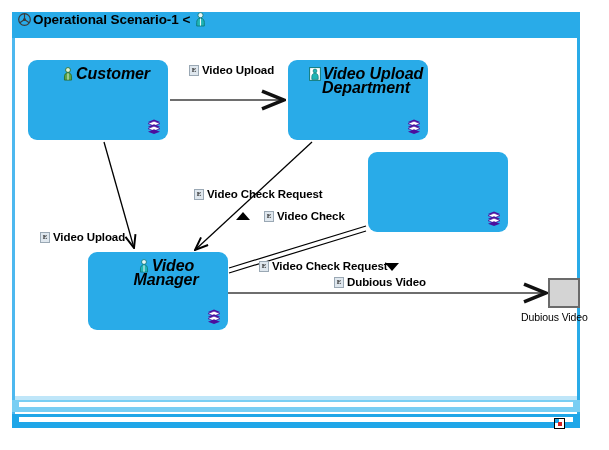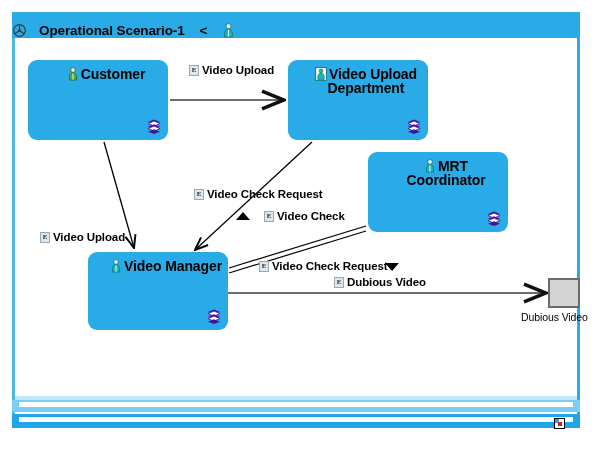--- a/index.html
+++ b/index.html
@@ -17,39 +17,40 @@
     background:#ffffff;box-sizing:border-box;
     border-left:3px solid #4db8ef;border-right:3px solid #29abe8;
     border-top:0;border-bottom:0;
   }
   .frame-band{position:absolute;background:#29abe8;}
 
   
   .title-tab{
     position:absolute;left:12px;top:12px;width:418px;height:26px;
     background:#29abe8;color:#000;
-    display:flex;align-items:flex-end;gap:12px;
-    box-sizing:border-box;
+    display:flex;align-items:flex-start;gap:1px;
+    padding-left:5px;box-sizing:border-box;
     font-size:13.5px;font-weight:bold;letter-spacing:-0.1px;white-space:nowrap;
   }
   .title-tab .t-text{font-weight:bold;}
 
   
   .ico{display:inline-block;vertical-align:middle;line-height:0;flex:0 0 auto;}
 
   
   .node{
     position:absolute;background:#29abe8;border-radius:9px;
     box-sizing:border-box;
   }
   .node-title{
     position:absolute;left:16px;right:0;top:7px;
-    text-align:center;font-size:14px;font-weight:bold;color:#000;
+    text-align:center;font-size:16px;font-weight:bold;color:#000;
     line-height:14px;letter-spacing:-0.1px;
     display:block;
+    font-style:italic;
   }
   .node-title .ico{margin-right:2px;margin-top:-2px;}
   .node-corner{position:absolute;right:7px;bottom:6px;line-height:0;}
 
   
   .elabel{
     position:absolute;white-space:nowrap;color:#000;
     font-size:11.5px;font-weight:bold;letter-spacing:-0.1px;
     display:flex;align-items:center;gap:3px;
   }
@@ -190,29 +191,20 @@
         <path d="M7 0.6 L13 3.1 L7 5.6 L1 3.1 Z" fill="#4b0f9e"></path>
         <path d="M1 4.6 L7 2.1 L13 4.6 L7 7.1 Z" fill="#ffffff" stroke="#4b0f9e" stroke-width="0.8"></path>
         <path d="M7 5.3 L13 7.8 L7 10.3 L1 7.8 Z" fill="#4b0f9e"></path>
         <path d="M1 9.6 L7 7.1 L13 9.6 L7 12.1 Z" fill="#ffffff" stroke="#4b0f9e" stroke-width="0.8"></path>
         <path d="M7 10.3 L13 12.8 L7 15 L1 12.8 Z" fill="#4b0f9e"></path>
       </svg>
     </span>
   </div>
 
   <div class="node" style="left:368px;top:152px;width:140px;height:80px;">
-    <div class="node-title">
-      <span class="ico">
-        <svg width="12" height="14" viewBox="0 0 12 15">
-          <circle cx="6" cy="3.2" r="2.6" fill="#e8f7f7" stroke="#0e7a7a" stroke-width="0.9"></circle>
-          <path d="M6 6.2 C3.1 6.2 2.2 8.4 2.2 10.6 L2.2 14 L9.8 14 L9.8 10.6 C9.8 8.4 8.9 6.2 6 6.2 Z" fill="#1fb5b5" stroke="#0e7a7a" stroke-width="0.9"></path>
-          <path d="M6 6.6 L6 13.6" stroke="#e8f7f7" stroke-width="1.1"></path>
-        </svg>
-      </span><span>MRT Coordinator</span>
-    </div>
     <span class="node-corner">
       <svg width="14" height="15" viewBox="0 0 14 15">
         <path d="M7 0.6 L13 3.1 L7 5.6 L1 3.1 Z" fill="#4b0f9e"></path>
         <path d="M1 4.6 L7 2.1 L13 4.6 L7 7.1 Z" fill="#ffffff" stroke="#4b0f9e" stroke-width="0.8"></path>
         <path d="M7 5.3 L13 7.8 L7 10.3 L1 7.8 Z" fill="#4b0f9e"></path>
         <path d="M1 9.6 L7 7.1 L13 9.6 L7 12.1 Z" fill="#ffffff" stroke="#4b0f9e" stroke-width="0.8"></path>
         <path d="M7 10.3 L13 12.8 L7 15 L1 12.8 Z" fill="#4b0f9e"></path>
       </svg>
     </span>
   </div>

